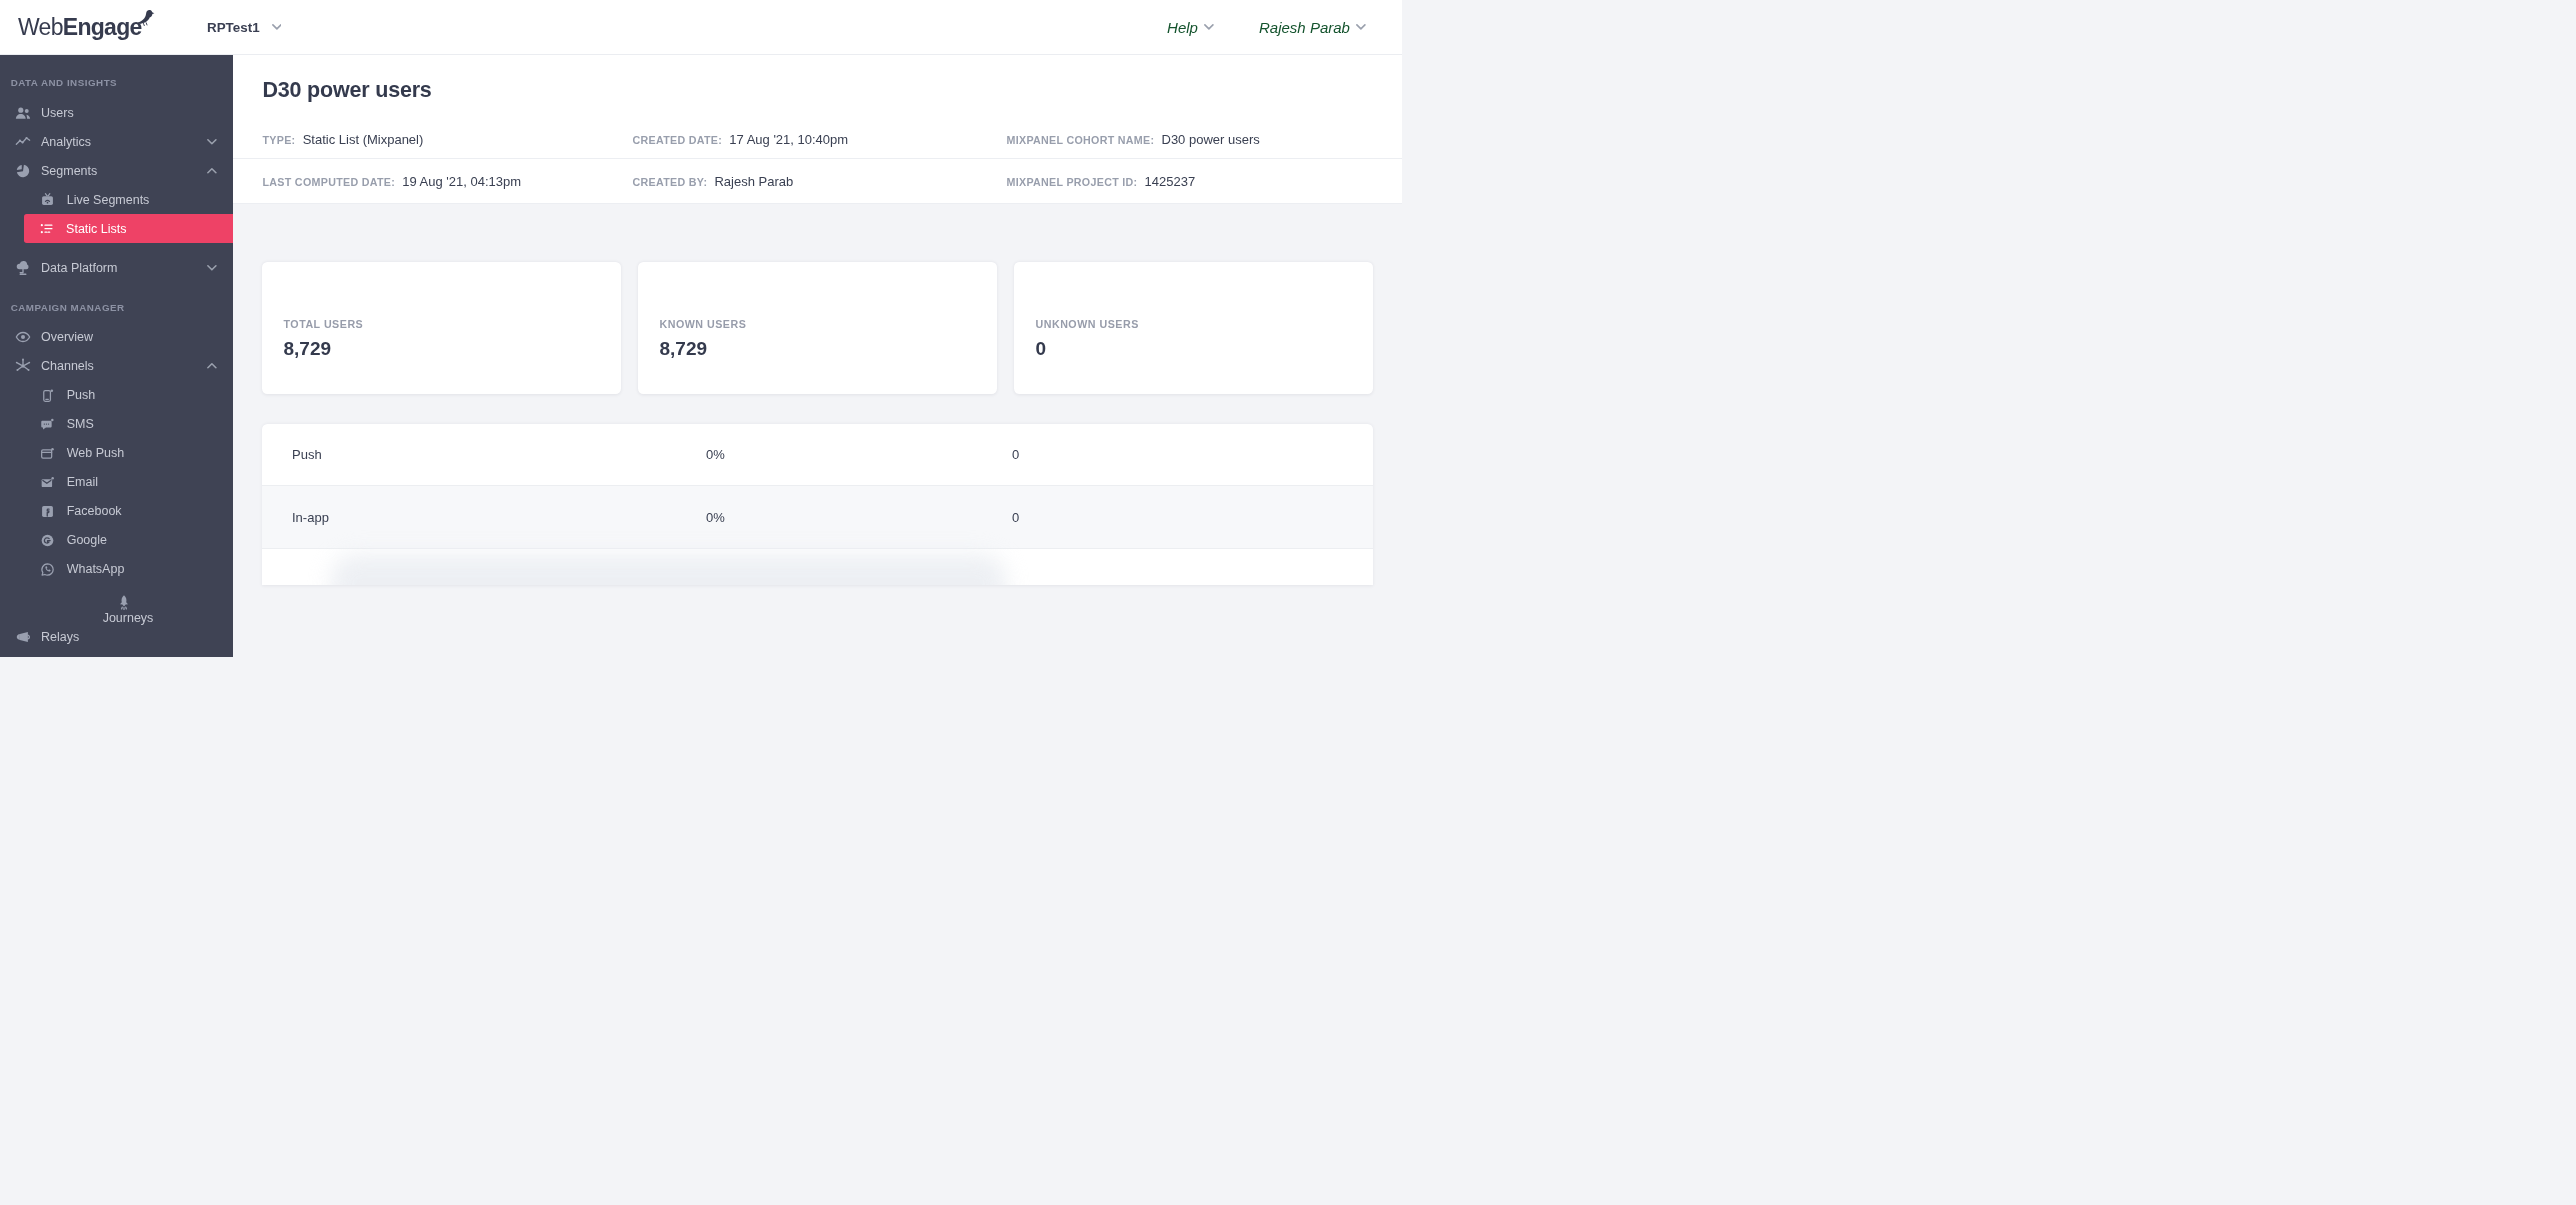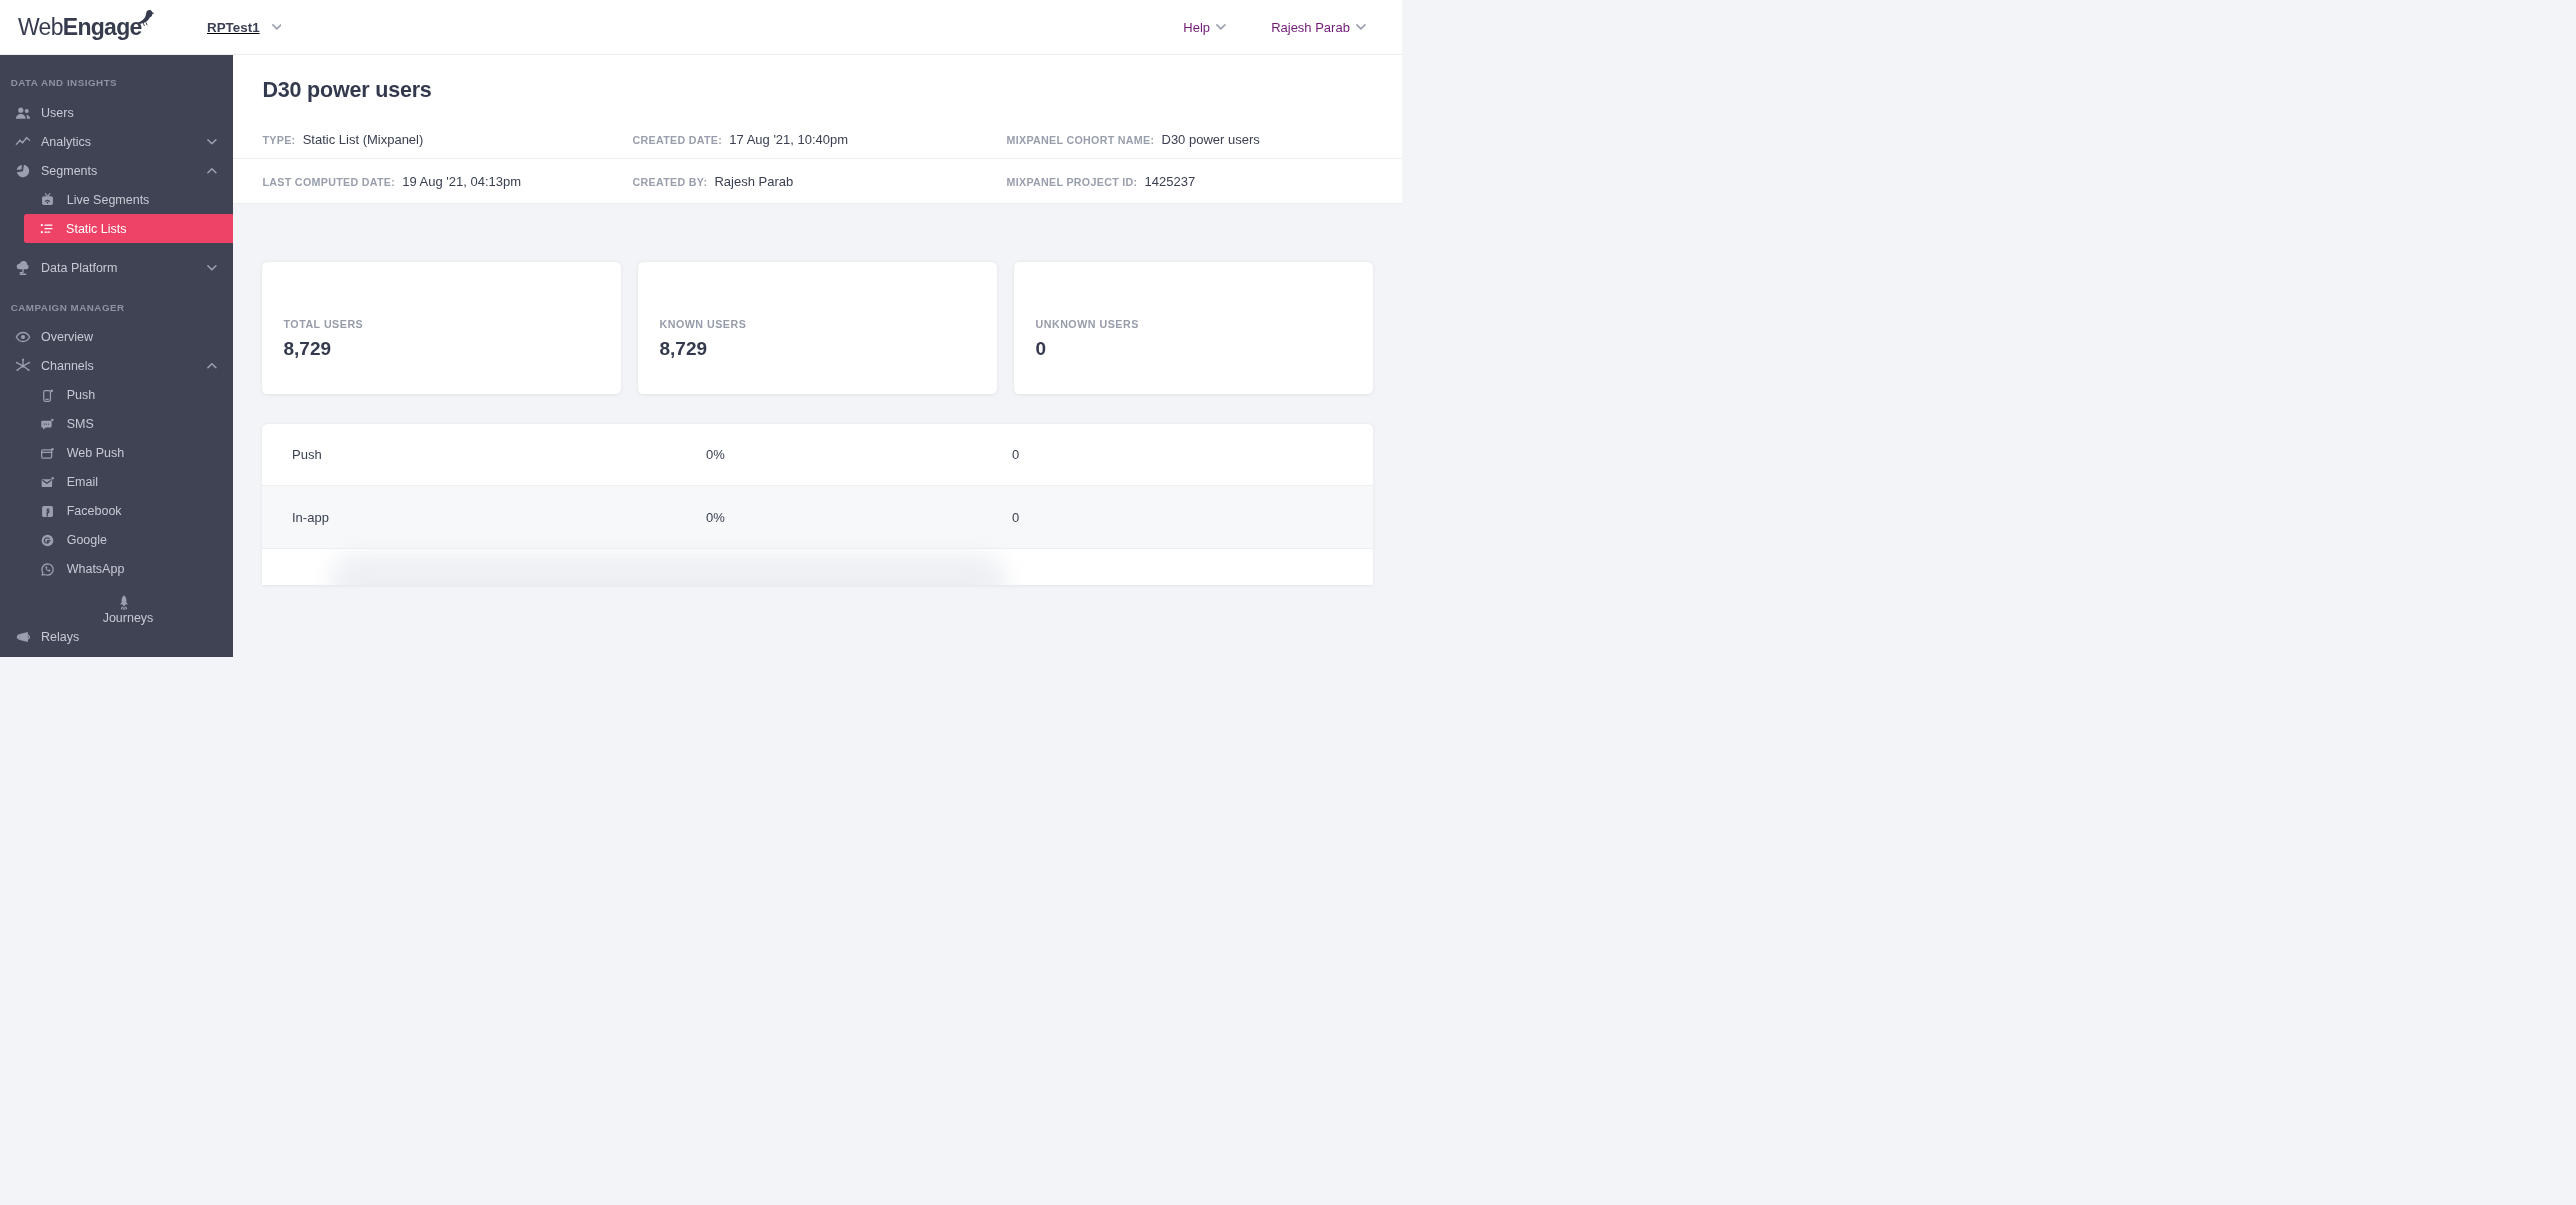--- a/index.html
+++ b/index.html
@@ -14,26 +14,26 @@
   .topbar {
     position:absolute; top:0; left:0; right:0; height:55px;
     background:#fff; border-bottom:0.9px solid #ebedf1;
     display:flex; align-items:center; z-index:5; padding:0 36px 0 18px;
   }
   .brand { display:flex; align-items:flex-end; position:relative; width:134px; cursor:pointer; }
   .brand-text { font-size:23px; letter-spacing:-0.7px; color:#363b4e; line-height:1; }
   .brand-light { font-weight:400; }
   .brand-bold { font-weight:700; }
   .brand-bird { position:absolute; right:-3.6px; top:-10.7px; width:23px; height:21.5px; fill:#363b4e; }
-  .workspace { display:flex; align-items:center; gap:12px; margin-left:55px; cursor:pointer;text-decoration:underline; }
+  .workspace { display:flex; align-items:center; gap:12px; margin-left:55px; cursor:pointer; }
   .workspace-name { font-size:13.4px; font-weight:600; color:#3a3f52; }
   .chev { width:9.8px; height:6.3px; stroke:#9aa0ad; stroke-width:1.8; fill:none; stroke-linecap:round; stroke-linejoin:round; }
   .top-right { margin-left:auto; display:flex; align-items:center; gap:45px; }
   .top-link { display:flex; align-items:center; gap:6.3px; cursor:pointer; }
-  .top-link span { font-size:13px; color:#701a75; }
+  .top-link span { font-size:15px; color:#14532d;font-style:italic; }
 
   
   .sidebar {
     position:absolute; top:55px; left:0; bottom:0; width:233px;
     background:#3f4354; overflow:hidden; z-index:4;
   }
   .side-section { font-size:9.8px; font-weight:700; letter-spacing:0.5px; color:#8d92a4; padding:0 10.7px; }
   .sec1 { margin-top:22.4px; }
   .sec2 { margin-top:19px; }
   .nav-item {

